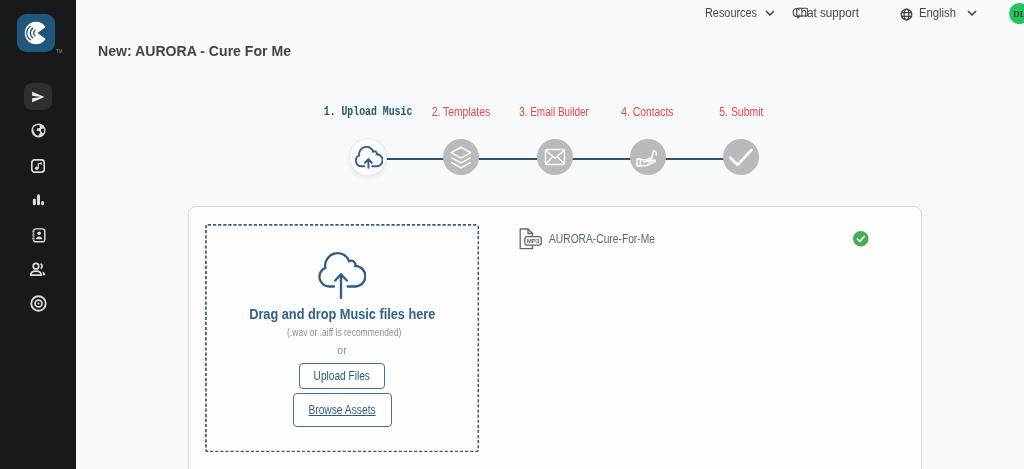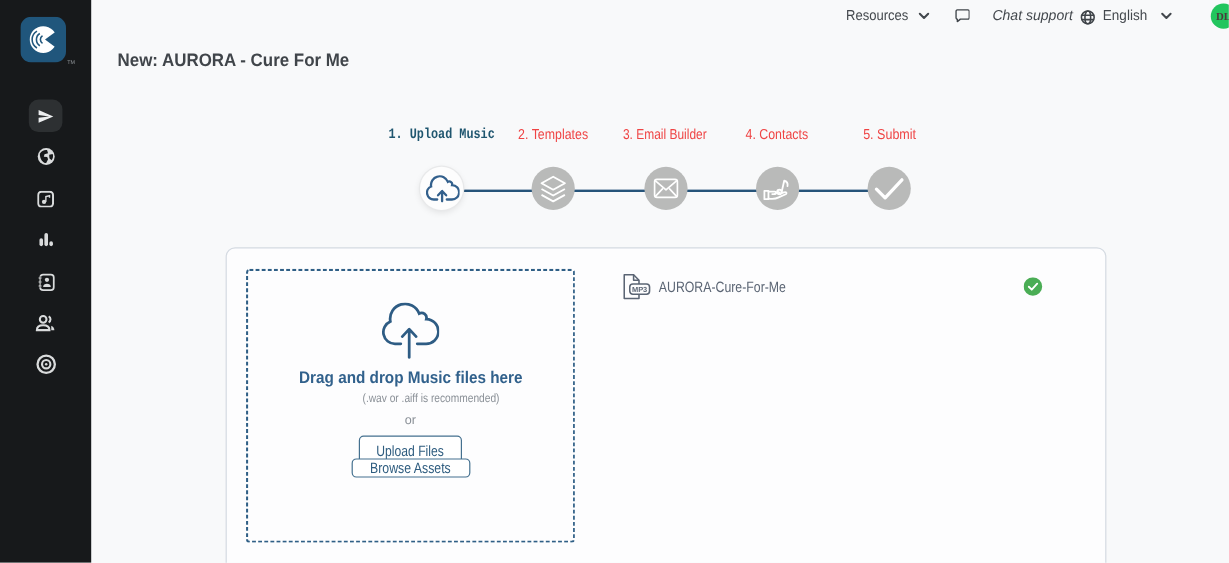--- a/index.html
+++ b/index.html
@@ -120,21 +120,21 @@
   </div>
 </div>
 
 <div class="topitem" style="left:705px;"><span style="transform:scaleX(0.906);">Resources</span></div>
 <svg class="abs" style="left:765px; top:9.5px;" width="10" height="7" viewBox="0 0 10 7">
     <path d="M1.5 1.5 L5 5 L8.5 1.5" fill="none" stroke="#43484d" stroke-width="1.7" stroke-linecap="round" stroke-linejoin="round"></path>
   </svg>
 <svg class="abs" style="left:795px; top:7px;" width="13" height="12" viewBox="0 0 22 20">
     <path d="M3.5 2 h15 a1.8 1.8 0 0 1 1.8 1.8 v9.4 a1.8 1.8 0 0 1 -1.8 1.8 H7.8 L3.5 18.5 v-3.5 a1.8 1.8 0 0 1 -1.8 -1.8 V3.8 A1.8 1.8 0 0 1 3.5 2 Z" fill="none" stroke="#3f4449" stroke-width="1.9" stroke-linejoin="round" transform="translate(1.2,0)"></path>
   </svg>
-<div class="topitem" style="left:827px;font-style:italic;"><span style="transform:scaleX(0.975);">Chat support</span></div>
+<div class="topitem" style="left:792px;"><span style="transform:scaleX(0.975);">Chat support</span></div>
 <svg class="abs" style="left:900px; top:7.5px;" width="13" height="13" viewBox="0 0 24 24">
     <g fill="none" stroke="#3f4449" stroke-width="2.4">
       <circle cx="12" cy="12" r="9.8"></circle>
       <ellipse cx="12" cy="12" rx="4.4" ry="9.8"></ellipse>
       <path d="M2.8 8.6 h18.4 M2.8 15.4 h18.4"></path>
     </g>
   </svg>
 <div class="topitem" style="left:919px;"><span style="transform:scaleX(0.94);">English</span></div>
 <svg class="abs" style="left:966.5px; top:9.5px;" width="10" height="7" viewBox="0 0 10 7">
     <path d="M1.5 1.5 L5 5 L8.5 1.5" fill="none" stroke="#43484d" stroke-width="1.7" stroke-linecap="round" stroke-linejoin="round"></path>
@@ -191,27 +191,27 @@
 <svg class="abs" style="left:204.6px; top:224px;" width="274" height="228">
   <rect x="0.9" y="0.9" width="272.5" height="226.6" rx="2" fill="none" stroke="#2f5f86" stroke-width="1.7" stroke-dasharray="3.2 1.9"></rect>
 </svg>
 
 <svg class="abs" style="left:317.5px; top:252px;" width="48" height="47" viewBox="0 0 48 47">
   <path d="M16 34.5 H11.2 A9.7 9.7 0 0 1 7.3 15.9 A12.5 12.5 0 0 1 31.3 9.3 A4.1 4.1 0 0 1 37.3 13.9 A10.2 10.2 0 0 1 36.8 34.5 H29.7" fill="none" stroke="#2e5c84" stroke-width="2.3" stroke-linecap="round"></path>
   <path d="M23 46 V22.8 M17.2 28.5 L23 22.3 L28.8 28.5" fill="none" stroke="#2e5c84" stroke-width="2.3" stroke-linecap="round" stroke-linejoin="round"></path>
 </svg>
 
 <div class="cx" id="drag-heading" style="left:342px;text-decoration:underline;"><span>Drag and drop Music files here</span></div>
-<div class="cx" id="wav-note" style="left:359px;"><span>(.wav or .aiff is recommended)</span></div>
+<div class="cx" id="wav-note" style="left:344px;"><span>(.wav or .aiff is recommended)</span></div>
 <div class="cx" id="or" style="left:342px;"><span>or</span></div>
 
 <button class="btn" style="left:299px; top:363px; width:85.5px; height:26px;">
     <span style="transform:scaleX(0.81);">Upload Files</span>
   </button>
-<button class="btn" style="left:293px; top:382px; width:98.5px; height:16px;">
+<button class="btn" style="left:293px; top:393px; width:98.5px; height:34px;text-decoration:underline;">
     <span style="transform:scaleX(0.82);">Browse Assets</span>
   </button>
 
 <svg class="abs" style="left:518.5px; top:228px;" width="24" height="22" viewBox="0 0 24 22">
   <path d="M1.2 1 H9 L13.5 5.5 V20.7 H1.2 Z" fill="none" stroke="#5b6574" stroke-width="1.3" stroke-linejoin="round"></path>
   <path d="M9 1 V5.5 H13.5" fill="none" stroke="#5b6574" stroke-width="1.3" stroke-linejoin="round"></path>
   <rect x="5.8" y="8.6" width="16.5" height="8.6" rx="2.6" fill="#fdfdfe" stroke="#5b6574" stroke-width="1.3"></rect>
   <text x="14" y="15.1" text-anchor="middle" font-size="6.2" font-weight="bold" fill="#5b6574" font-family="Liberation Sans">MP3</text>
 </svg>
 <div id="filename"><span>AURORA-Cure-For-Me</span></div>

